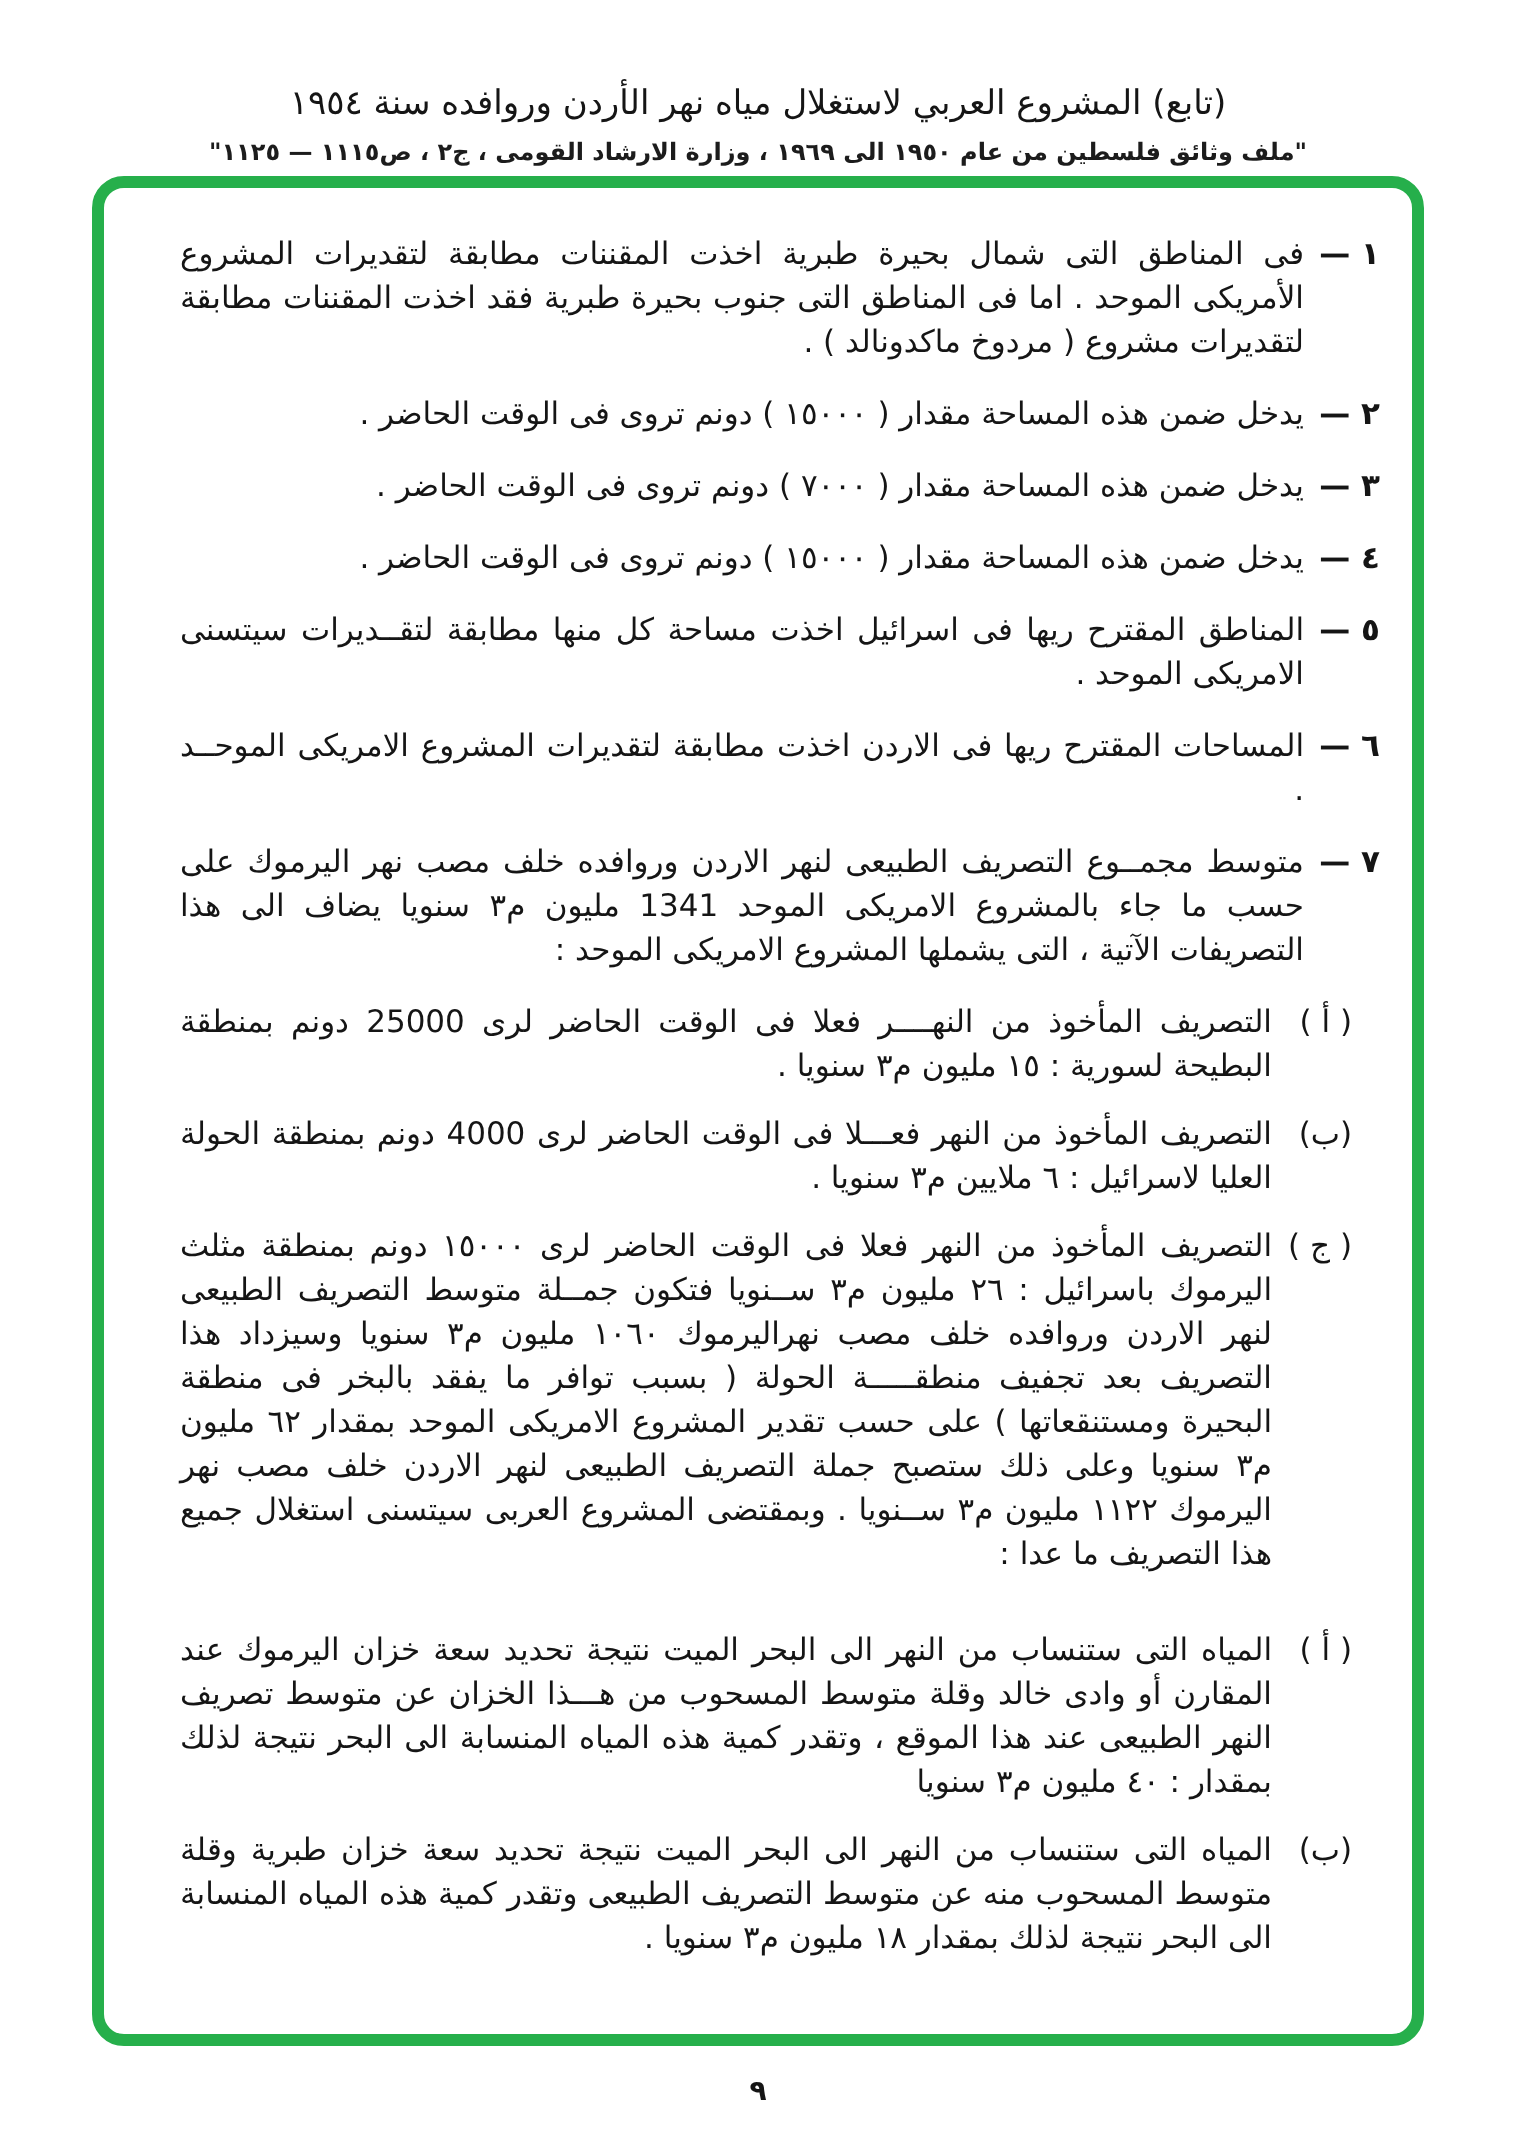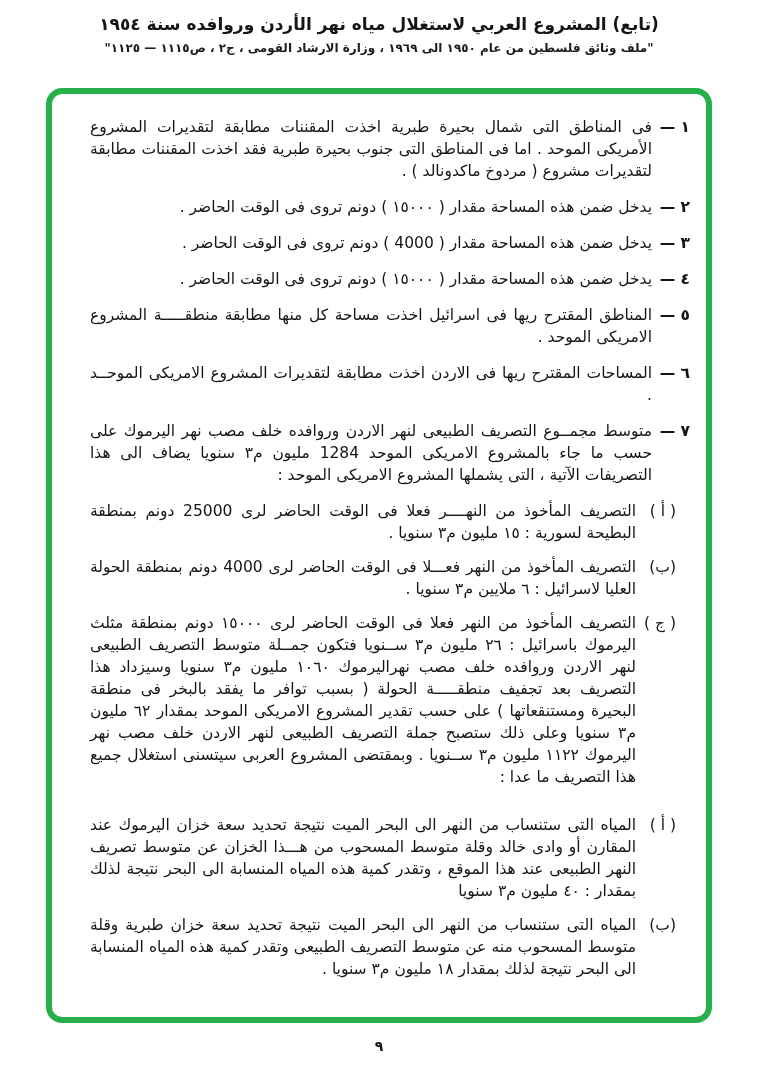--- a/index.html
+++ b/index.html
@@ -22,23 +22,24 @@
   .header {
     position: absolute;
     top: 12px;
     left: 0;
     width: 100%;
     text-align: center;
     direction: rtl;
   }
   .header-title {
     font-size: 17px;
-    font-weight: bold;
+    font-weight: normal;
     letter-spacing: 0.2px;
     line-height: 1.5;
+    margin-top: 28px;
   }
   .header-source {
     font-size: 12px;
     font-weight: bold;
     margin-top: 3px;
     color: #1c1c1c;
   }
   .green-box {
     position: absolute;
     left: 46px;
@@ -109,41 +110,41 @@
         <div class="item-text">فى المناطق التى شمال بحيرة طبرية اخذت المقننات مطابقة لتقديرات المشروع الأمريكى الموحد . اما فى المناطق التى جنوب بحيرة طبرية فقد اخذت المقننات مطابقة لتقديرات مشروع ( مردوخ ماكدونالد ) .</div>
       </div>
 
       <div class="item">
         <span class="item-marker">٢ —</span>
         <div class="item-text">يدخل ضمن هذه المساحة مقدار ( ١٥٠٠٠ ) دونم تروى فى الوقت الحاضر .</div>
       </div>
 
       <div class="item">
         <span class="item-marker">٣ —</span>
-        <div class="item-text">يدخل ضمن هذه المساحة مقدار ( 4000 ) دونم تروى فى الوقت الحاضر .</div>
+        <div class="item-text">يدخل ضمن هذه المساحة مقدار ( ٧٠٠٠ ) دونم تروى فى الوقت الحاضر .</div>
       </div>
 
       <div class="item">
         <span class="item-marker">٤ —</span>
         <div class="item-text">يدخل ضمن هذه المساحة مقدار ( ١٥٠٠٠ ) دونم تروى فى الوقت الحاضر .</div>
       </div>
 
       <div class="item">
         <span class="item-marker">٥ —</span>
-        <div class="item-text">المناطق المقترح ريها فى اسرائيل اخذت مساحة كل منها مطابقة منطقـــــة المشروع الامريكى الموحد .</div>
+        <div class="item-text">المناطق المقترح ريها فى اسرائيل اخذت مساحة كل منها مطابقة لتقــديرات سيتسنى الامريكى الموحد .</div>
       </div>
 
       <div class="item">
         <span class="item-marker">٦ —</span>
         <div class="item-text">المساحات المقترح ريها فى الاردن اخذت مطابقة لتقديرات المشروع الامريكى الموحــد .</div>
       </div>
 
       <div class="item">
         <span class="item-marker">٧ —</span>
-        <div class="item-text">متوسط مجمــوع التصريف الطبيعى لنهر الاردن وروافده خلف مصب نهر اليرموك على حسب ما جاء بالمشروع الامريكى الموحد 1284 مليون م٣ سنويا يضاف الى هذا التصريفات الآتية ، التى يشملها المشروع الامريكى الموحد :</div>
+        <div class="item-text">متوسط مجمــوع التصريف الطبيعى لنهر الاردن وروافده خلف مصب نهر اليرموك على حسب ما جاء بالمشروع الامريكى الموحد 1341 مليون م٣ سنويا يضاف الى هذا التصريفات الآتية ، التى يشملها المشروع الامريكى الموحد :</div>
       </div>
 
       <div class="subitem">
         <span class="item-marker">( أ )</span>
         <div class="item-text">التصريف المأخوذ من النهــــر فعلا فى الوقت الحاضر لرى 25000 دونم بمنطقة البطيحة لسورية : ١٥ مليون م٣ سنويا .</div>
       </div>
 
       <div class="subitem">
         <span class="item-marker">(ب)</span>
         <div class="item-text">التصريف المأخوذ من النهر فعـــلا فى الوقت الحاضر لرى 4000 دونم بمنطقة الحولة العليا لاسرائيل : ٦ ملايين م٣ سنويا .</div>

